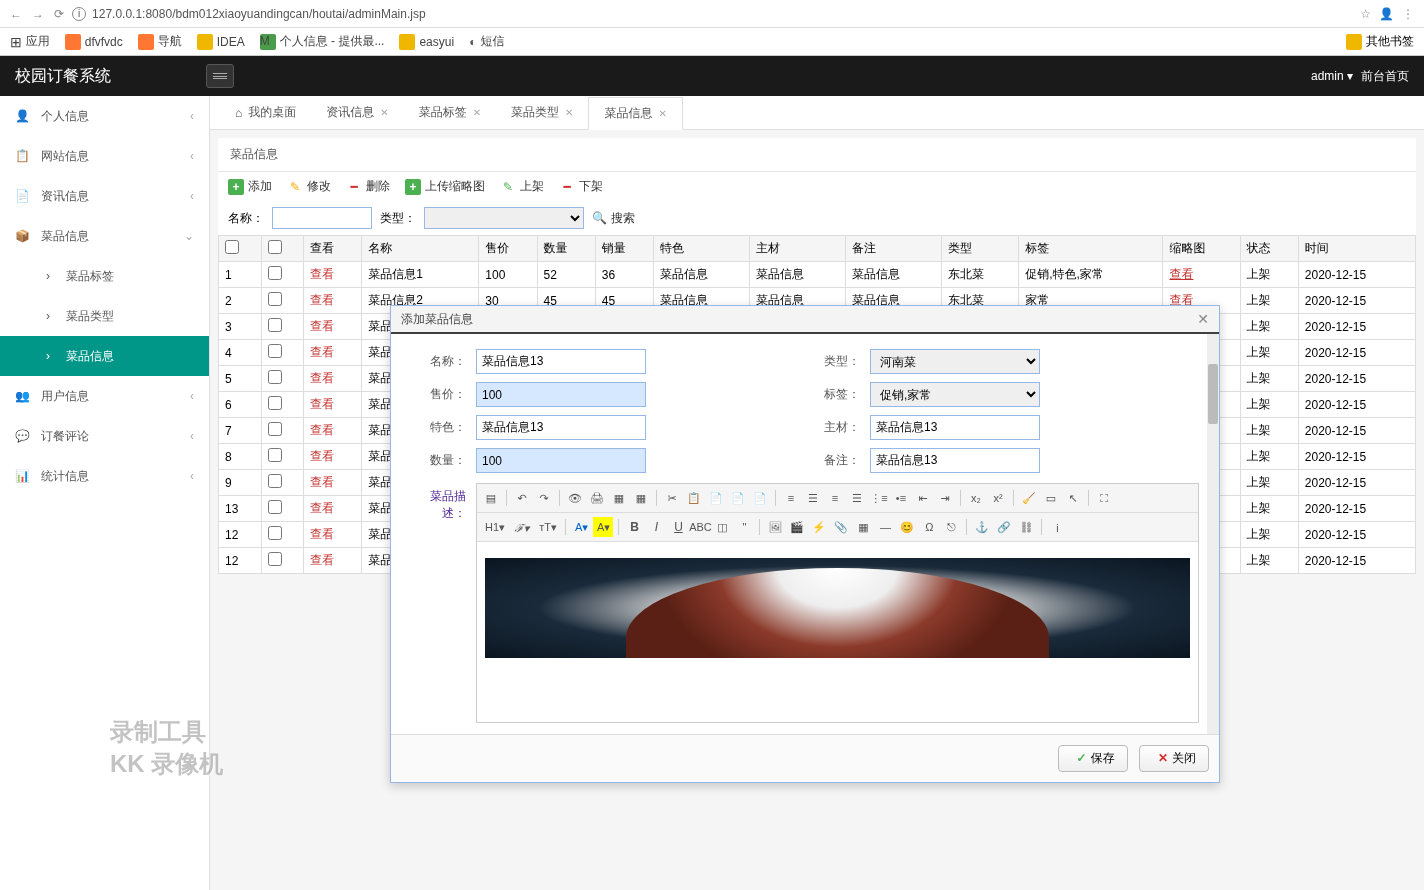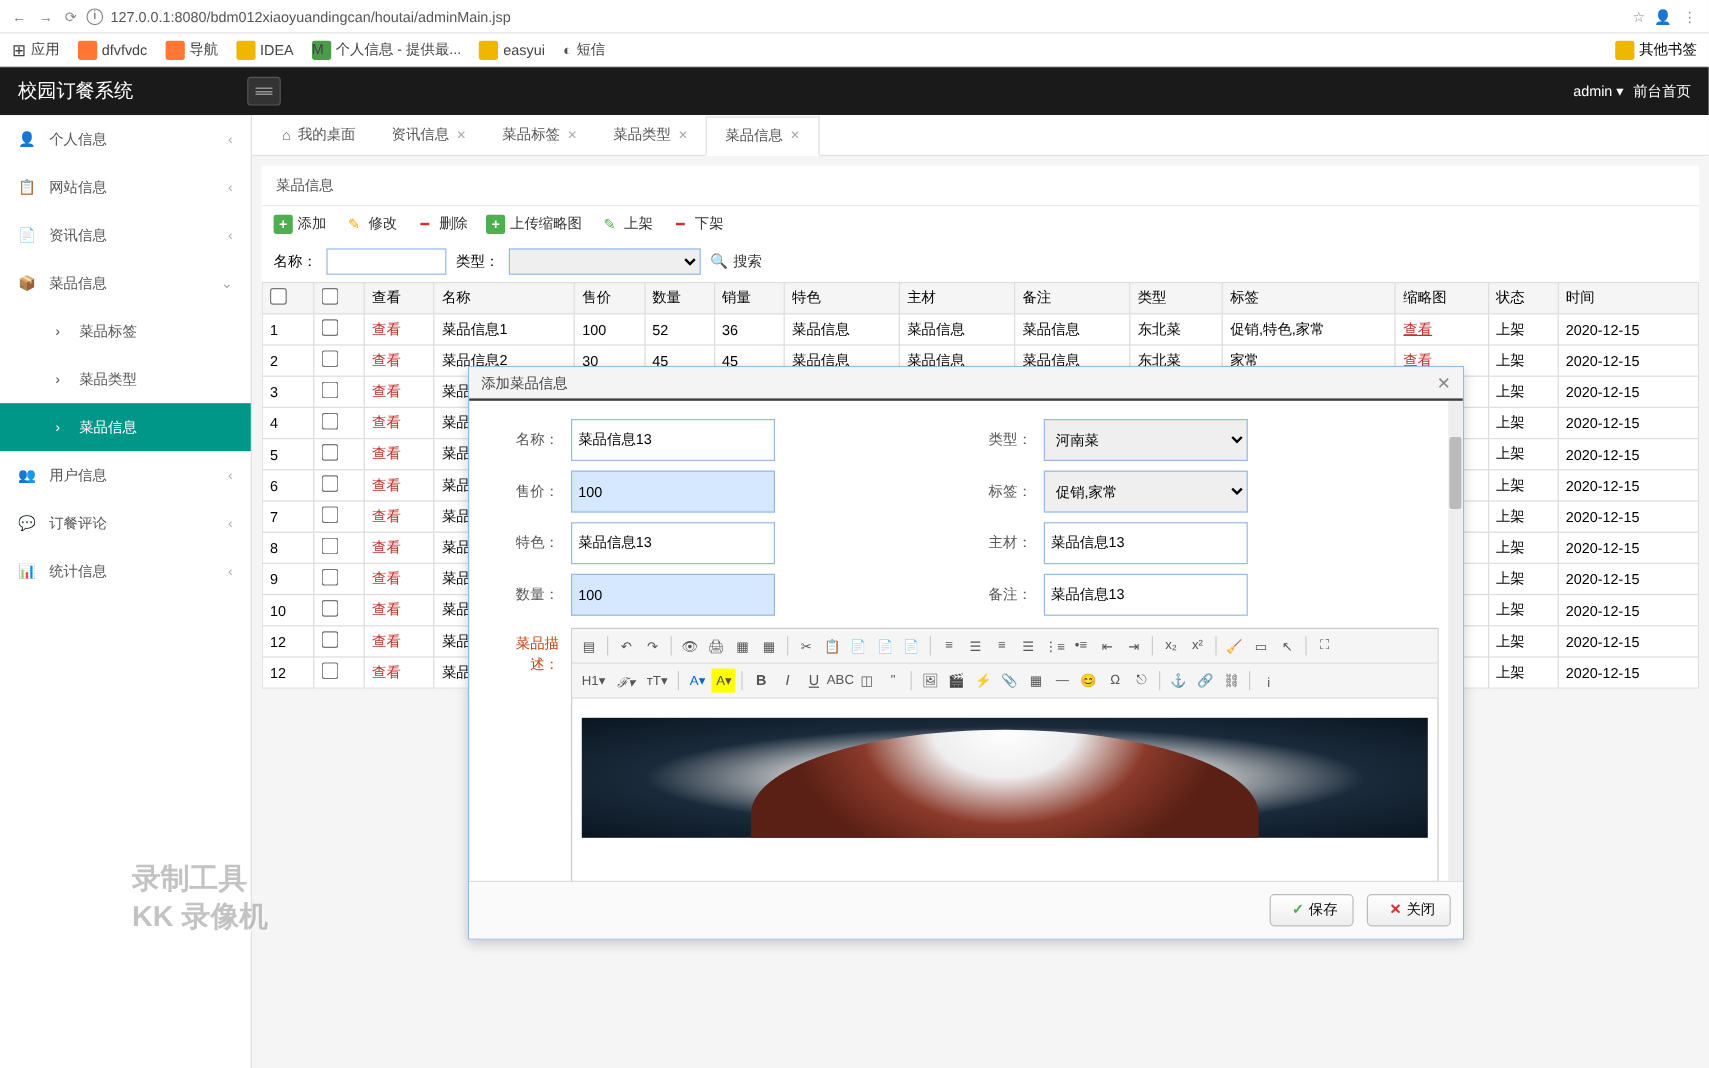--- a/index.html
+++ b/index.html
@@ -50,24 +50,24 @@
 .view-link{color:#c2312c;cursor:pointer}
 .thumb-link{color:#c2312c;text-decoration:underline}
 input[type=checkbox]{width:14px;height:14px}
 .dialog{position:fixed;left:390px;top:305px;width:830px;background:#fff;border:1px solid #95b8e7;box-shadow:0 3px 10px rgba(0,0,0,0.2);z-index:100}
 .dlg-title{height:28px;background:#f4f4f4;border-bottom:2px solid #404040;display:flex;align-items:center;justify-content:space-between;padding:0 10px;color:#444}
 .dlg-close{cursor:pointer;color:#888;font-size:14px}
 .dlg-body{padding:15px 20px;max-height:400px;overflow-y:auto;position:relative}
 .form-row{display:flex;margin-bottom:8px}
 .form-col{flex:1;display:flex;align-items:center}
 .form-label{width:55px;text-align:right;margin-right:10px;color:#555}
-.form-col input,.form-col select{width:170px;height:35px;border:1px solid #95b8e7;padding:0 5px}
+.form-col input,.form-col select{width:170px;height:25px;border:1px solid #95b8e7;padding:0 5px}
 .form-col input.sel{background:#d6e8ff}
 .editor-wrap{margin-top:10px;display:flex}
-.editor-label{width:55px;text-align:right;margin-right:10px;color:#c2410c;padding-top:5px}
+.editor-label{width:55px;text-align:right;margin-right:10px;color:#4c1d95;padding-top:5px}
 .editor{flex:1;border:1px solid #ccc}
 .ed-toolbar{background:#f5f5f5;border-bottom:1px solid #ddd;padding:4px;display:flex;flex-wrap:wrap;gap:2px}
 .ed-btn{width:20px;height:20px;border:1px solid transparent;display:flex;align-items:center;justify-content:center;cursor:pointer;font-size:11px;color:#555}
 .ed-sep{width:1px;background:#ccc;margin:2px 3px}
 .ed-content{padding:8px;height:180px;overflow-y:auto;line-height:1.6}
 .ed-img{width:100%;height:100px;background:radial-gradient(ellipse at center,#f5f5f5 0%,#ddd 30%,#1a2a3a 60%,#0a1520 100%);margin-top:8px;position:relative;overflow:hidden}
 .ed-img::after{content:"";position:absolute;left:20%;right:20%;top:10%;bottom:-50%;background:radial-gradient(ellipse at center top,#fff 0%,#eee 20%,#8b3a2a 40%,#5a2015 60%);border-radius:50% 50% 0 0}
 .dlg-footer{padding:10px;text-align:right;border-top:1px solid #ddd;background:#fafafa}
 .dlg-btn{display:inline-flex;align-items:center;gap:4px;padding:4px 12px;border:1px solid #bbb;border-radius:4px;background:linear-gradient(#fff,#eee);cursor:pointer;margin-left:8px}
 .dlg-btn .ico{width:16px;height:16px;display:inline-block}
@@ -423,21 +423,21 @@
               <td></td>
               <td></td>
               <td></td>
               <td></td>
               <td></td>
               <td><span class="thumb-link">查看</span></td>
               <td>上架</td>
               <td>2020-12-15</td>
             </tr>
             <tr>
-              <td>10</td>
+              <td>13</td>
               <td><input type="checkbox" style=""></td>
               <td><span class="view-link">查看</span></td>
               <td>菜品信息10</td>
               <td></td>
               <td></td>
               <td></td>
               <td></td>
               <td></td>
               <td></td>
               <td></td>

